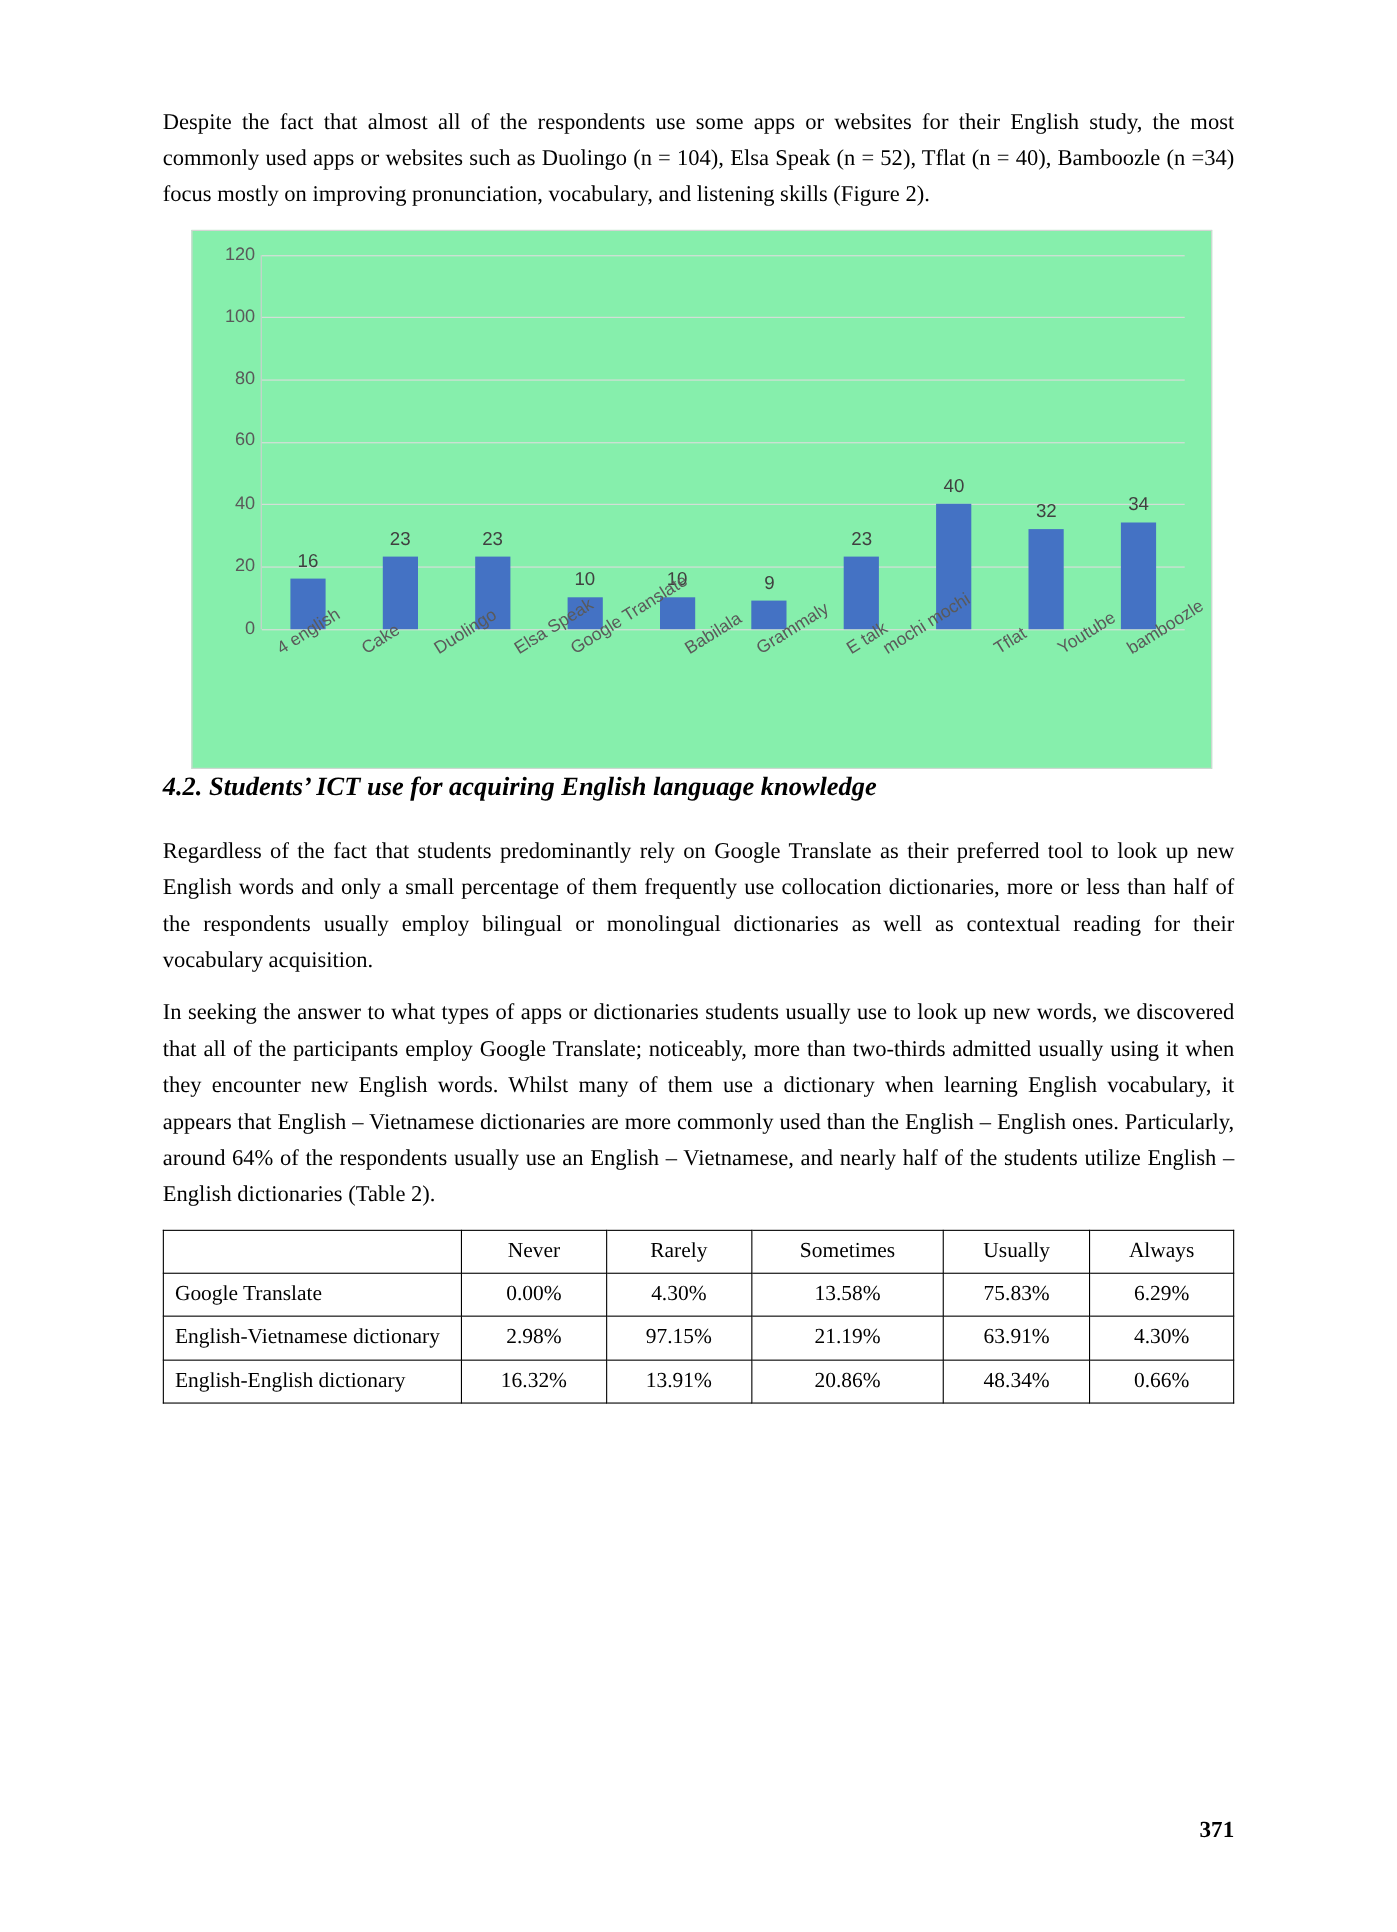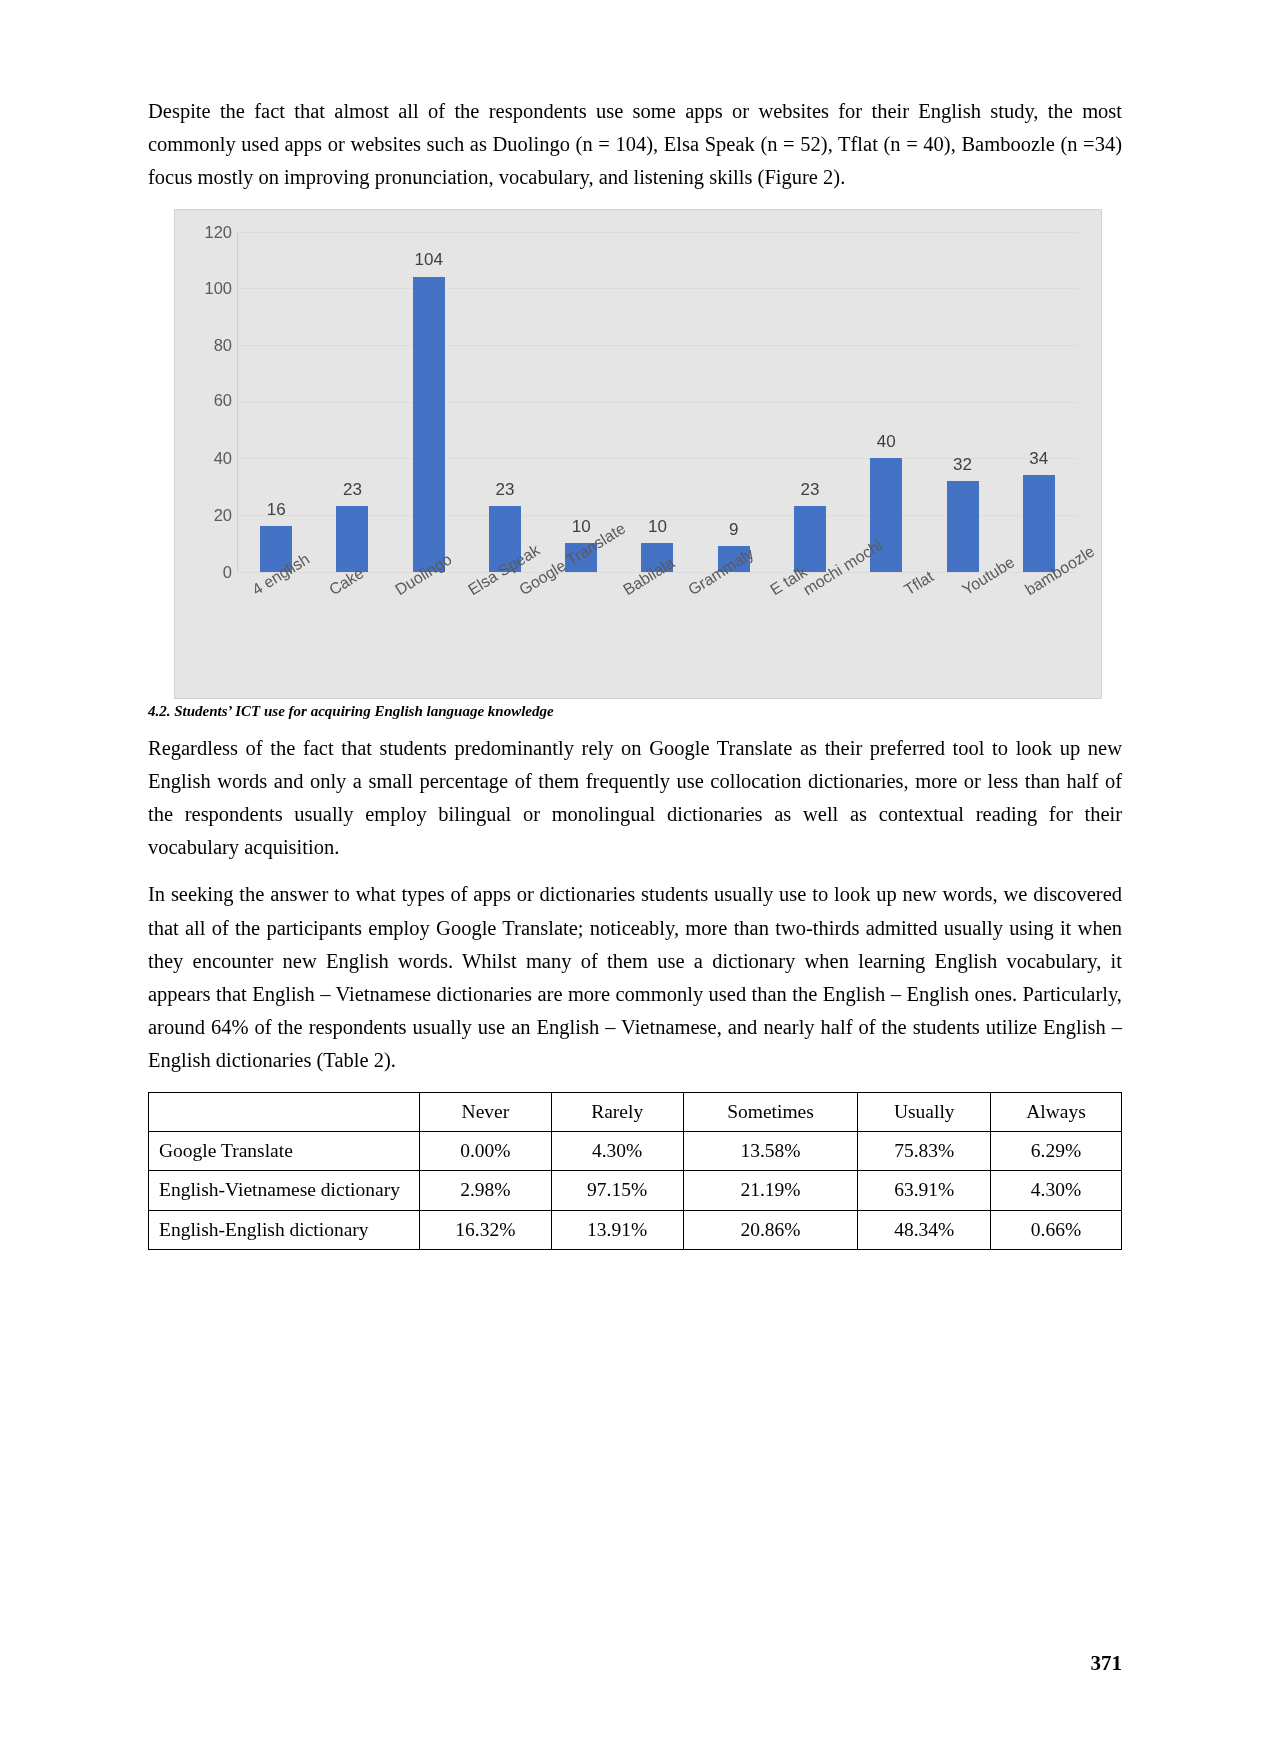--- a/index.html
+++ b/index.html
@@ -30,21 +30,21 @@
   }
   .intro-para {
     margin-bottom: 12px;
   }
   
   .figure-box {
     border: 1px solid #d4d4d4;
     margin: 6px 20px 0 26px;
     height: 490px;
     position: relative;
-    background: #e5e5e5;
+    background: #86efac;
     box-sizing: border-box;
   }
   .chart-area {
     position: absolute;
     left: 62px;
     right: 24px;
     top: 22px;
     bottom: 0;
   }
   .plot {
@@ -118,24 +118,24 @@
     transform-origin: left top;
     transform: rotate(-32deg);
   }
   .fig-caption {
     text-align: center;
     font-size: 20.5px;
     margin: 22px 0 16px 0;
   }
   .fig-caption b { font-weight: bold; }
   h2.section-heading {
-    font-size: 15px;
+    font-size: 24px;
     font-weight: bold;
     font-style: italic;
-    margin: 4px 0 12px 0;
+    margin: 4px 0 28px 0;
   }
   .table-caption {
     text-align: center;
     font-size: 20.5px;
     margin: 26px 0 10px 0;
   }
   table.data-table {
     border-collapse: collapse;
     width: 100%;
     font-size: 19.5px;
@@ -186,24 +186,20 @@
         <div class="ytick" style="top:340px;">0</div>
 
         <div class="bars">
           <div class="bar-slot">
             <div class="bar-label" style="bottom:52px;">16</div>
             <div class="bar" style="height:45.3px;"></div>
           </div>
           <div class="bar-slot">
             <div class="bar-label" style="bottom:72px;">23</div>
             <div class="bar" style="height:65.2px;"></div>
-          </div>
-          <div class="bar-slot">
-            <div class="bar-label" style="bottom:302px;">104</div>
-            <div class="bar" style="height:294.7px;"></div>
           </div>
           <div class="bar-slot">
             <div class="bar-label" style="bottom:72px;">23</div>
             <div class="bar" style="height:65.2px;"></div>
           </div>
           <div class="bar-slot">
             <div class="bar-label" style="bottom:35px;">10</div>
             <div class="bar" style="height:28.3px;"></div>
           </div>
           <div class="bar-slot">

